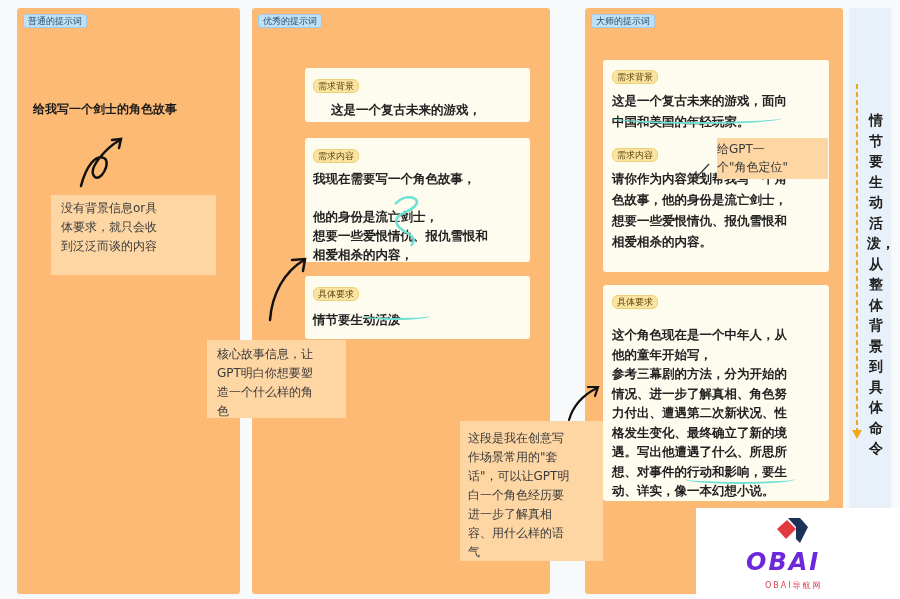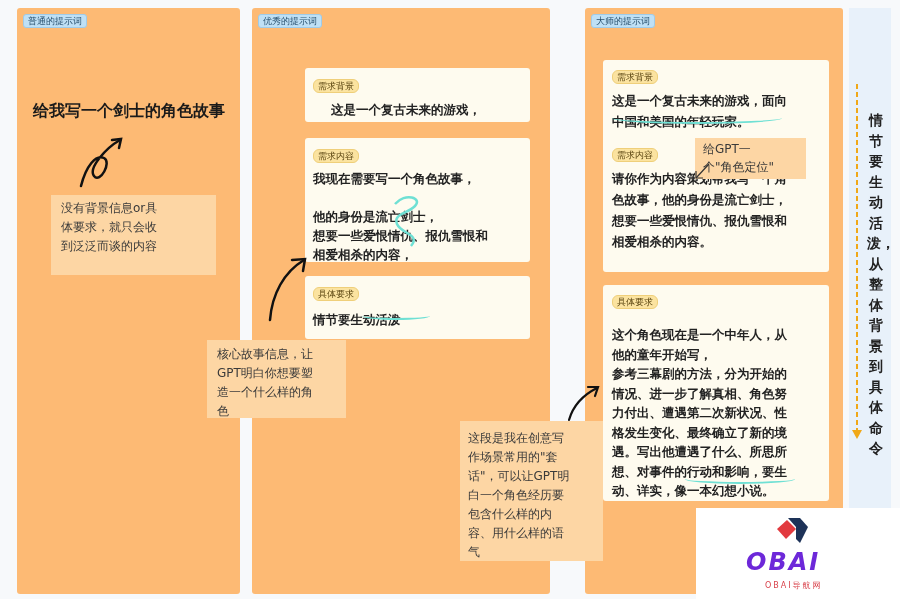--- a/index.html
+++ b/index.html
@@ -14,21 +14,21 @@
   .card { position: absolute; background: #fefbef; border-radius: 3px; }
   .card-tag {
     display: inline-block; font-size: 9px; line-height: 12px; padding: 0 4px;
     background: #fbe3a0; border: 1px solid #efcf7a; border-radius: 6px; color: #5a4510;
   }
   .card-text { font-size: 12.5px; font-weight: bold; line-height: 21px; color: #222; white-space: pre-line; }
   .note {
     position: absolute; background: #fdd6a4; color: #3a3a3a;
     font-size: 12px; line-height: 19px; padding: 8px 10px; white-space: pre-line;
   }
-  .main-prompt { position: absolute; font-size: 16px; font-weight: bold; color: #1a1a1a; white-space: nowrap; }
+  .main-prompt { position: absolute; font-size: 12px; font-weight: bold; color: #1a1a1a; white-space: nowrap; }
   .hl { position: absolute; border-bottom: 2.5px solid #6fe0d4; border-radius: 50%; }
   svg.arrow { position: absolute; overflow: visible; }
   .side-strip { position: absolute; left: 849px; top: 8px; width: 42px; height: 586px; background: #e8f1fa; }
   .side-text {
     position: absolute; left: 867px; top: 110px; width: 18px;
     font-size: 14px; font-weight: bold; line-height: 20.5px; color: #222; text-align: center;
     word-break: break-all;
   }
   .logo-box { position: absolute; left: 696px; top: 508px; width: 204px; height: 91px; background: #ffffff; }
   .logo-text { position: absolute; left: 746px; top: 548px; font-size: 24px; font-weight: bold; font-style: italic; color: #6d28d9; letter-spacing: 2px; font-family: "DejaVu Sans", sans-serif; text-align: right; }
@@ -94,21 +94,21 @@
   <div class="card-text" style="margin-top:6px;">这是一个复古未来的游戏，面向
 中国和美国的年轻玩家。</div>
   <span class="card-tag" style="margin-top:16px;">需求内容</span>
   <div class="card-text" style="margin-top:6px;">请你作为内容策划帮我写一个角
 色故事，他的身份是流亡剑士，
 想要一些爱恨情仇、报仇雪恨和
 相爱相杀的内容。</div>
 </div>
 <div class="hl" style="left:612px;top:112px;width:170px;height:12px;"></div>
 
-<div class="note" style="left:695px;top:138px;width:111px;height:41px;padding:2px 8px;font-size:12px;line-height:18px;">给GPT一
+<div class="note" style="left:717px;top:138px;width:111px;height:41px;padding:2px 0;font-size:12px;line-height:18px;">给GPT一
 个"角色定位"</div>
 <svg class="arrow" style="left:693px;top:162px;" width="20" height="20">
   <path d="M16,2 L3,16" stroke="#333" stroke-width="1.2" fill="none"></path>
   <path d="M3,9 L3,16 L10,16" stroke="#333" stroke-width="1.2" fill="none"></path>
 </svg>
 
 <div class="card" style="left:603px;top:285px;width:226px;height:216px;padding:5px 9px;">
   <span class="card-tag">具体要求</span>
   <div class="card-text" style="margin-top:16px;line-height:19.5px;">这个角色现在是一个中年人，从
 他的童年开始写，
@@ -123,21 +123,21 @@
 <div class="hl" style="left:685px;top:474px;width:110px;height:10px;"></div>
 
 <svg class="arrow" style="left:565px;top:384px;" width="40" height="40">
   <path d="M4,36 C8,22 16,12 32,4" stroke="#111" stroke-width="2.2" fill="none" stroke-linecap="round"></path>
   <path d="M23,3 L33,3 L30,12" stroke="#111" stroke-width="2.2" fill="none" stroke-linecap="round"></path>
 </svg>
 <div class="note" style="left:460px;top:421px;width:143px;height:140px;padding:8px 8px;">这段是我在创意写
 作场景常用的"套
 话"，可以让GPT明
 白一个角色经历要
-包含什么样的内
+进一步了解真相
 容、用什么样的语
 气</div>
 
 <div class="side-strip"></div>
 <svg class="arrow" style="left:851px;top:84px;" width="12" height="360">
   <line x1="6" y1="0" x2="6" y2="348" stroke="#f0a818" stroke-width="2" stroke-dasharray="5,3"></line>
   <path d="M1,346 L6,355 L11,346 Z" fill="#f0a818"></path>
 </svg>
 <div class="side-text">情节要生动活泼，从整体背景到具体命令</div>
 

